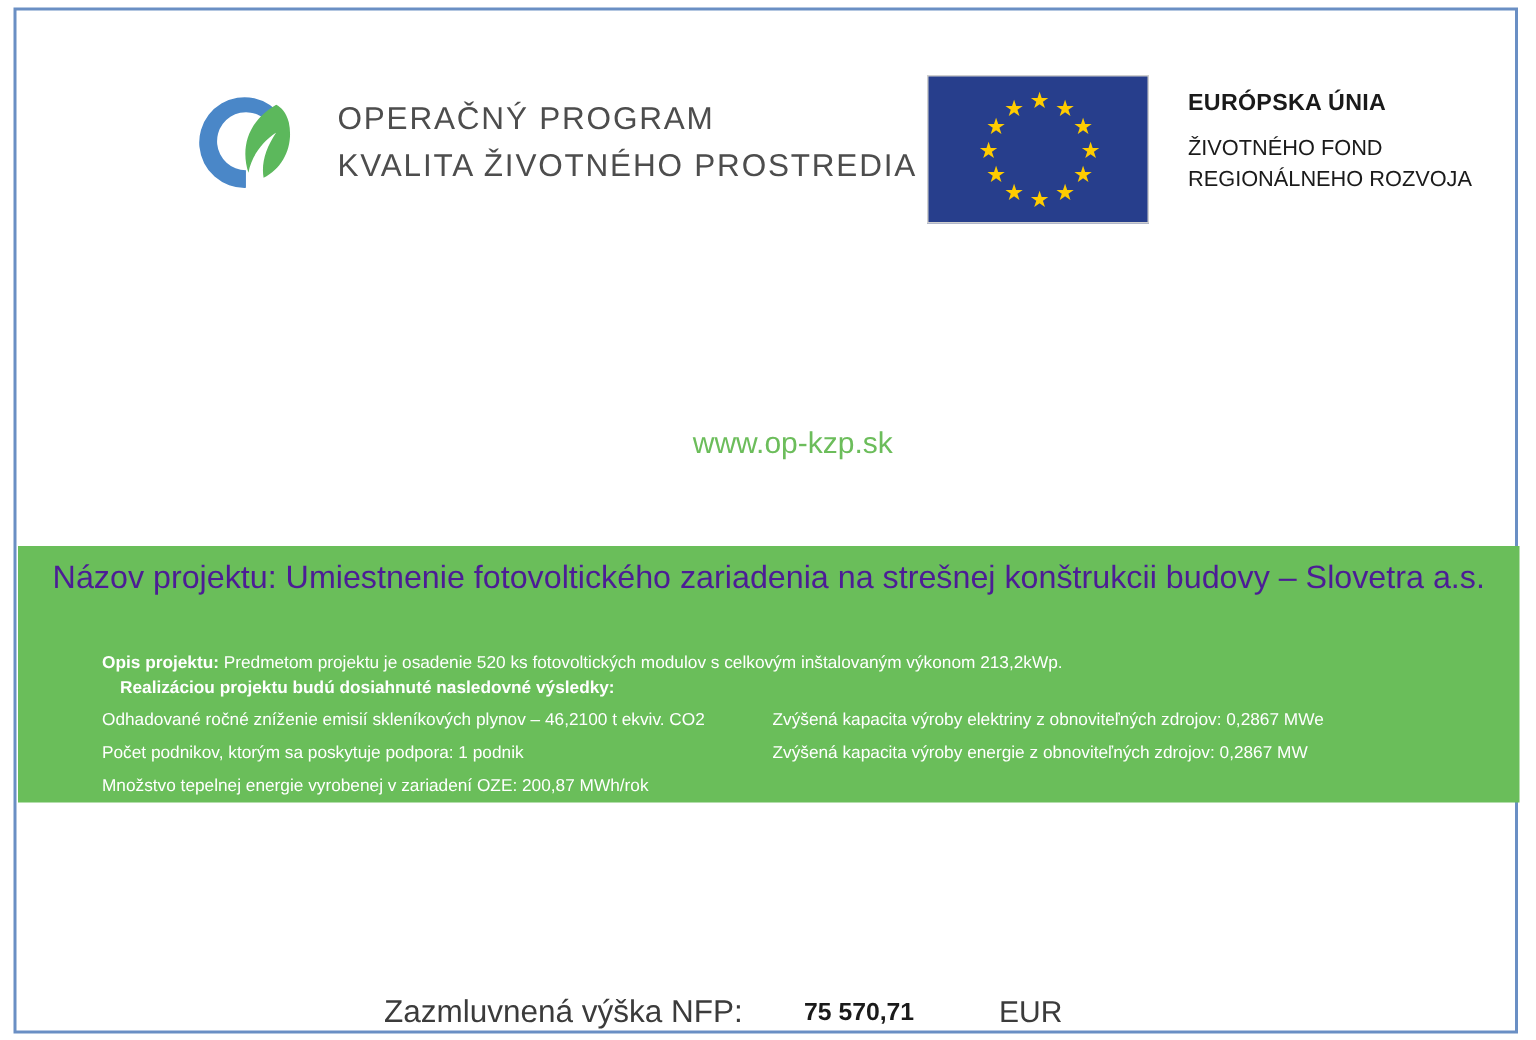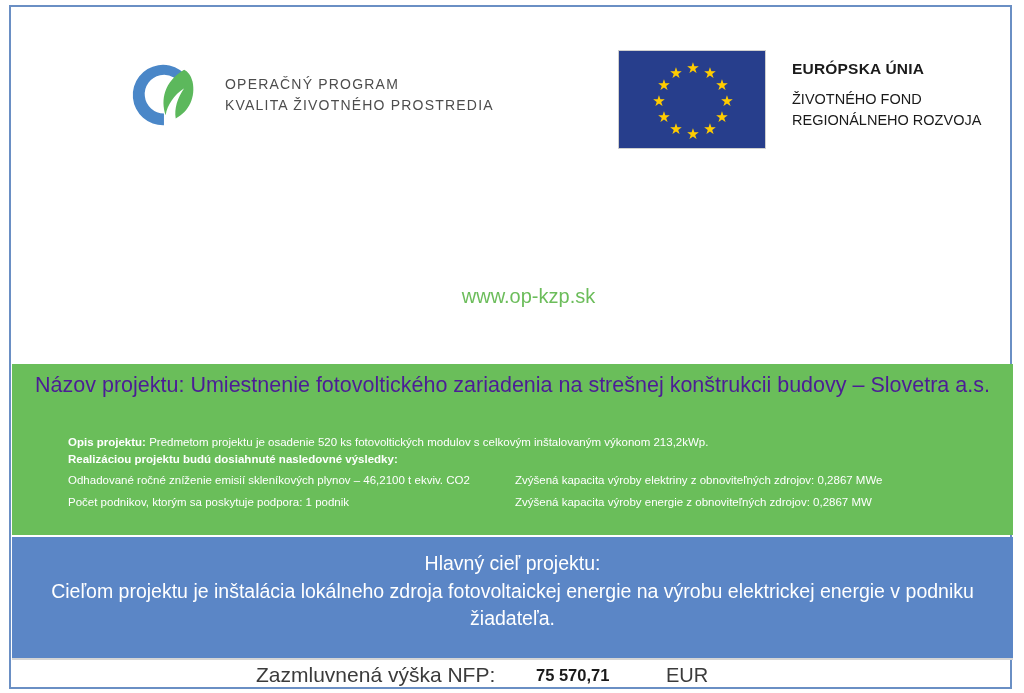--- a/index.html
+++ b/index.html
@@ -51,21 +51,21 @@
     align-items: center;
   }
   .logo-mark {
     width: 84px;
     height: 84px;
     flex: 0 0 auto;
   }
   .logo-text {
     margin-left: 14px;
     color: #4d4d4d;
-    font-size: 14px;
+    font-size: 21px;
     letter-spacing: 1.2px;
     line-height: 1.5;
     white-space: nowrap;
   }
   .logo-text div { display: block; }
 
   .eu-block {
     position: absolute;
     left: 607px;
     top: 43px;
@@ -157,21 +157,21 @@
     margin-left: 48px;
   }
   .desc-line {
     position: absolute;
     font-size: 11.5px;
     color: #ffffff;
     white-space: nowrap;
   }
   .desc-line b { font-weight: bold; }
   .d-opis   { left: 8px;   top: 2px; }
-  .d-real   { left: 8px;   top: 19px; font-weight: bold; }
+  .d-real   { left: 20px;   top: 19px; font-weight: bold; }
   .d-l1     { left: 8px;   top: 40px; }
   .d-l2     { left: 8px;   top: 62px; }
   .d-l3     { left: 8px;   top: 84px; }
   .d-r1     { left: 455px; top: 40px; }
   .d-r2     { left: 455px; top: 62px; }
 
   
   .blue-block {
     position: absolute;
     left: 1px;
@@ -276,29 +276,26 @@
     </div>
 
     <div class="green-block">
       <div class="project-title">Názov projektu: Umiestnenie fotovoltického zariadenia na strešnej konštrukcii budovy – Slovetra a.s.</div>
 
       <div class="desc-area">
         <div class="desc-line d-opis"><b>Opis projektu:</b><span> Predmetom projektu je osadenie 520 ks fotovoltických modulov s celkovým inštalovaným výkonom 213,2kWp.</span></div>
         <div class="desc-line d-real">Realizáciou projektu budú dosiahnuté nasledovné výsledky:</div>
         <div class="desc-line d-l1">Odhadované ročné zníženie emisií skleníkových plynov – 46,2100 t ekviv. CO2</div>
         <div class="desc-line d-l2">Počet podnikov, ktorým sa poskytuje podpora: 1 podnik</div>
+        <div class="desc-line d-l3">Množstvo tepelnej energie vyrobenej v zariadení OZE: 200,87 MWh/rok</div>
         <div class="desc-line d-r1">Zvýšená kapacita výroby elektriny z obnoviteľných zdrojov: 0,2867 MWe</div>
         <div class="desc-line d-r2">Zvýšená kapacita výroby energie z obnoviteľných zdrojov: 0,2867 MW</div>
       </div>
     </div>
 
-    <div class="blue-block">
-      <div class="goal-heading">Hlavný cieľ projektu:</div>
-      <div class="goal-text">Cieľom projektu je inštalácia lokálneho zdroja fotovoltaickej energie na výrobu elektrickej energie v podniku žiadateľa.</div>
-    </div>
 
     <div class="nfp-row">
       <span class="nfp-label">Zazmluvnená výška NFP:</span>
       <span class="nfp-value">75 570,71</span>
       <span class="nfp-currency">EUR</span>
     </div>
 
   </div>
 </div>
 

